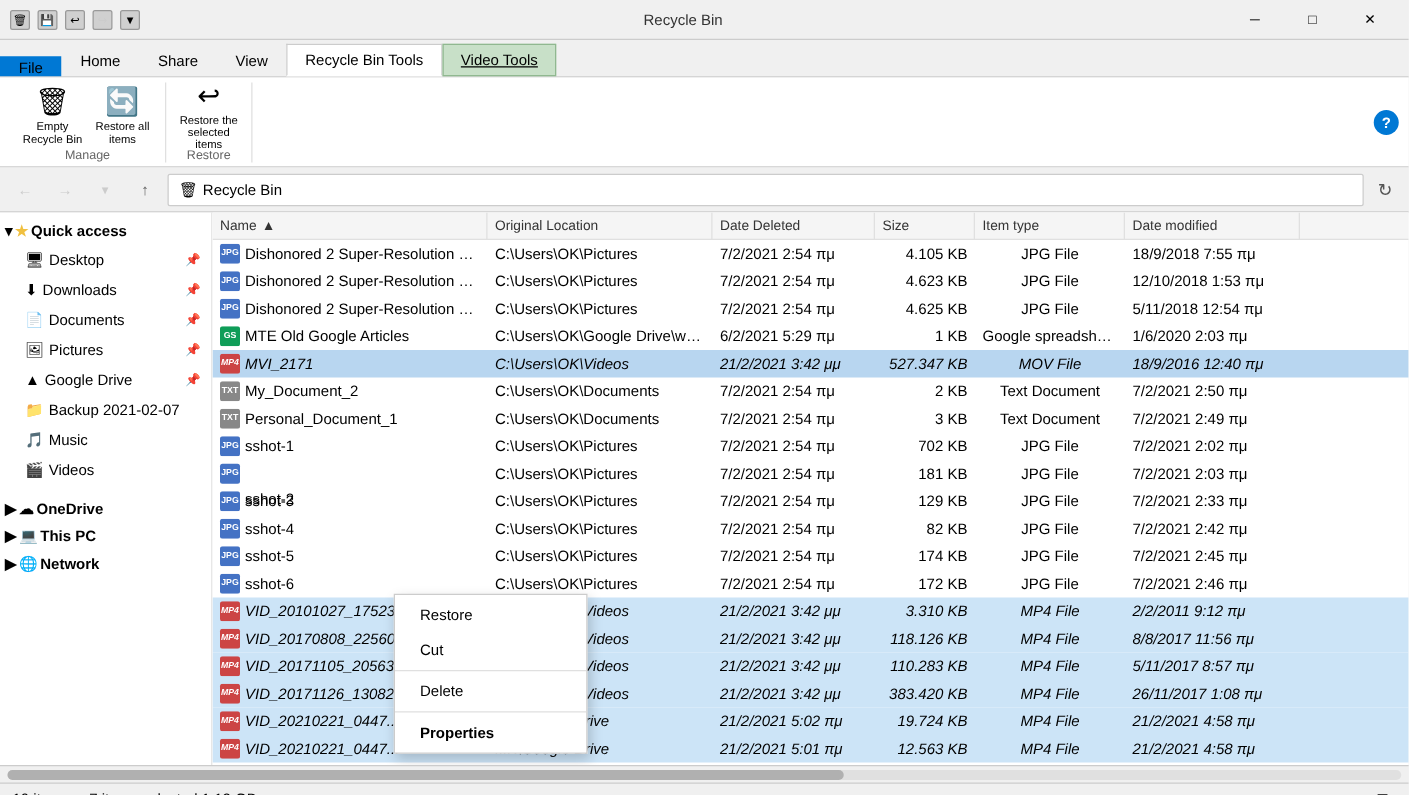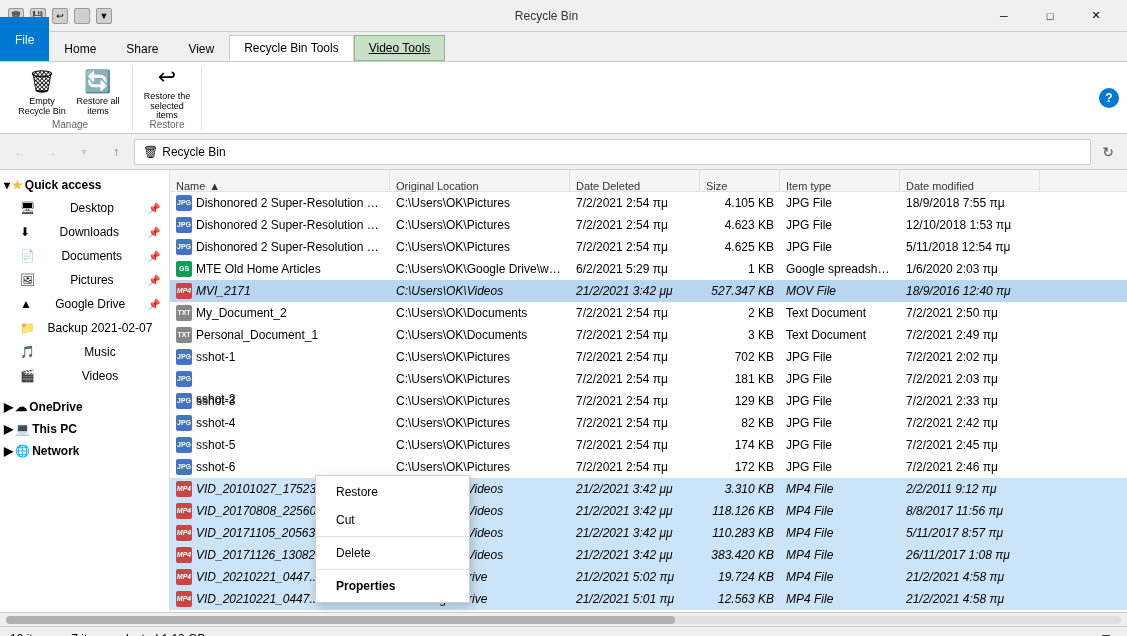--- a/index.html
+++ b/index.html
@@ -6,21 +6,21 @@
     body { font-family: 'Segoe UI', Arial, sans-serif; font-size: 12px; background: #f0f0f0; width: 1127px; height: 636px; overflow: hidden; }
 
     
     .title-bar { height: 32px; background: #f0f0f0; display: flex; align-items: center; padding: 0 8px; border-bottom: 1px solid #ccc; }
     .title-bar-icons { display: flex; gap: 6px; align-items: center; }
     .title-bar-icon { width: 16px; height: 16px; background: #d0d0d0; border: 1px solid #999; border-radius: 2px; display: flex; align-items: center; justify-content: center; font-size: 9px; }
     .title-bar-title { flex: 1; text-align: center; font-size: 12px; color: #333; }
     .window-controls { display: flex; gap: 0; margin-left: auto; }
     .window-btn { width: 46px; height: 32px; display: flex; align-items: center; justify-content: center; font-size: 11px; cursor: pointer; }
     .ribbon-tab { height: 26px; padding: 0 14px; display: flex; align-items: center; font-size: 12px; cursor: pointer; border: 1px solid transparent; border-bottom: none; }
-    .ribbon-tab.active-file { background: #0078d4; color: #fef9c3; height: 44px; }
+    .ribbon-tab.active-file { background: #0078d4; color: #000000; height: 16px; }
     .ribbon-tab.active { background: white; border-color: #ccc; border-bottom-color: white; }
     .ribbon-tab-manage { background: #e8c4e8; border: 1px solid #c090c0; height: 26px; }
     .ribbon-tab-play { background: #c8e0c8; border: 1px solid #90b890; height: 26px; text-decoration: underline; }
 
     
     .ribbon { height: 72px; background: white; border-bottom: 1px solid #ccc; padding: 4px 8px; display: flex; align-items: flex-start; }
     .ribbon-group { display: flex; flex-direction: column; align-items: center; padding: 0 8px; border-right: 1px solid #e0e0e0; height: 64px; justify-content: space-between; }
     .ribbon-group-label { font-size: 10px; color: #666; margin-top: auto; }
     .ribbon-buttons { display: flex; gap: 4px; align-items: center; flex: 1; }
     .ribbon-btn-large { display: flex; flex-direction: column; align-items: center; justify-content: center; width: 52px; height: 52px; border: 1px solid transparent; border-radius: 3px; cursor: pointer; font-size: 10px; gap: 2px; }
@@ -35,43 +35,43 @@
     .address-refresh { width: 26px; height: 26px; display: flex; align-items: center; justify-content: center; border: 1px solid transparent; cursor: pointer; border-radius: 2px; font-size: 14px; color: #555; }
     .search-box { width: 200px; height: 26px; border: 1px solid #ccc; border-radius: 2px; background: white; display: flex; align-items: center; padding: 0 6px; gap: 4px; }
     .search-input { border: none; outline: none; flex: 1; font-size: 12px; background: transparent; }
 
     
     .main { display: flex; height: calc(636px - 32px - 30px - 72px - 36px - 24px); }
 
     
     .sidebar { width: 170px; background: white; border-right: 1px solid #e0e0e0; overflow-y: auto; padding: 4px 0; }
     .sidebar-item { height: 24px; display: flex; align-items: center; padding: 0 8px; cursor: pointer; gap: 4px; font-size: 12px; }
-    .sidebar-item-label { flex: 1; white-space: nowrap; overflow: hidden; text-overflow: ellipsis; text-align: center; }
+    .sidebar-item-label { flex: 1; white-space: nowrap; overflow: hidden; text-overflow: ellipsis; }
     .sidebar-pin { margin-left: auto; font-size: 10px; color: #aaa; }
     .sidebar-section-header { height: 22px; display: flex; align-items: center; padding: 0 4px; cursor: pointer; gap: 2px; font-size: 12px; font-weight: 600; }
 
     
     .file-list { flex: 1; background: white; overflow-y: auto; }
     .file-list-header { height: 22px; background: #f5f5f5; border-bottom: 1px solid #e0e0e0; display: flex; align-items: center; font-size: 11px; color: #333; padding: 0; position: sticky; top: 0; z-index: 1; }
-    .col-header { padding: 0 6px; display: flex; align-items: flex-end; cursor: pointer; height: 22px; border-right: 1px solid #e0e0e0; }
+    .col-header { padding: 0 6px; display: flex; align-items: center; cursor: pointer; height: 22px; border-right: 1px solid #e0e0e0; }
     .col-name { width: 220px; }
     .col-location { width: 180px; }
     .col-date { width: 130px; }
     .col-size { width: 80px; }
     .col-type { width: 120px; }
     .col-modified { width: 140px; }
     .file-row { height: 22px; display: flex; align-items: center; font-size: 12px; padding: 0; cursor: pointer; border-bottom: 1px solid transparent; }
     .file-row.selected { background: #cce4f7; font-style: italic; }
     .file-row.highlighted { background: #b8d6f0; }
     .file-cell { padding: 0 6px; overflow: hidden; text-overflow: ellipsis; white-space: nowrap; }
     .file-cell.name { width: 220px; display: flex; align-items: center; gap: 4px; }
     .file-cell.location { width: 180px; }
     .file-cell.date { width: 130px; }
     .file-cell.size { width: 80px; text-align: right; }
-    .file-cell.type { width: 120px; }
+    .file-cell.type { width: 120px; text-align: center; }
     .file-cell.modified { width: 140px; }
 
     
     .status-bar { height: 24px; background: #f0f0f0; border-top: 1px solid #ccc; display: flex; align-items: center; padding: 0 10px; font-size: 12px; gap: 16px; }
     .status-right { margin-left: auto; display: flex; gap: 4px; }
     .view-btn { width: 22px; height: 20px; border: 1px solid transparent; border-radius: 2px; display: flex; align-items: center; justify-content: center; cursor: pointer; font-size: 12px; }
 
     
     .scrollbar-h { height: 14px; background: #f0f0f0; border-top: 1px solid #ccc; display: flex; align-items: center; }
 
@@ -275,21 +275,21 @@
           </div>
     <div class="file-cell location">C:\Users\OK\Pictures</div>
     <div class="file-cell date">7/2/2021 2:54 πμ</div>
     <div class="file-cell size">4.625 KB</div>
     <div class="file-cell type">JPG File</div>
     <div class="file-cell modified">5/11/2018 12:54 πμ</div>
   </div>
         <div class="file-row">
     <div class="file-cell name">
             <div style="width:16px;height:16px;background:#0f9d58;border-radius:2px;display:flex;align-items:center;justify-content:center;font-size:7px;color:white;font-weight:bold;flex-shrink:0;">GS</div>
-            <span style="overflow:hidden;text-overflow:ellipsis;white-space:nowrap;">MTE Old Home Articles</span>
+            <span style="overflow:hidden;text-overflow:ellipsis;white-space:nowrap;">MTE Old Google Articles</span>
           </div>
     <div class="file-cell location">C:\Users\OK\Google Drive\writing\Make...</div>
     <div class="file-cell date">6/2/2021 5:29 πμ</div>
     <div class="file-cell size">1 KB</div>
     <div class="file-cell type">Google spreadsheet</div>
     <div class="file-cell modified">1/6/2020 2:03 πμ</div>
   </div>
         <div class="file-row selected highlighted">
     <div class="file-cell name">
             <div style="width:16px;height:16px;background:#c44;border-radius:2px;display:flex;align-items:center;justify-content:center;font-size:7px;color:white;font-weight:bold;flex-shrink:0;">MP4</div>

